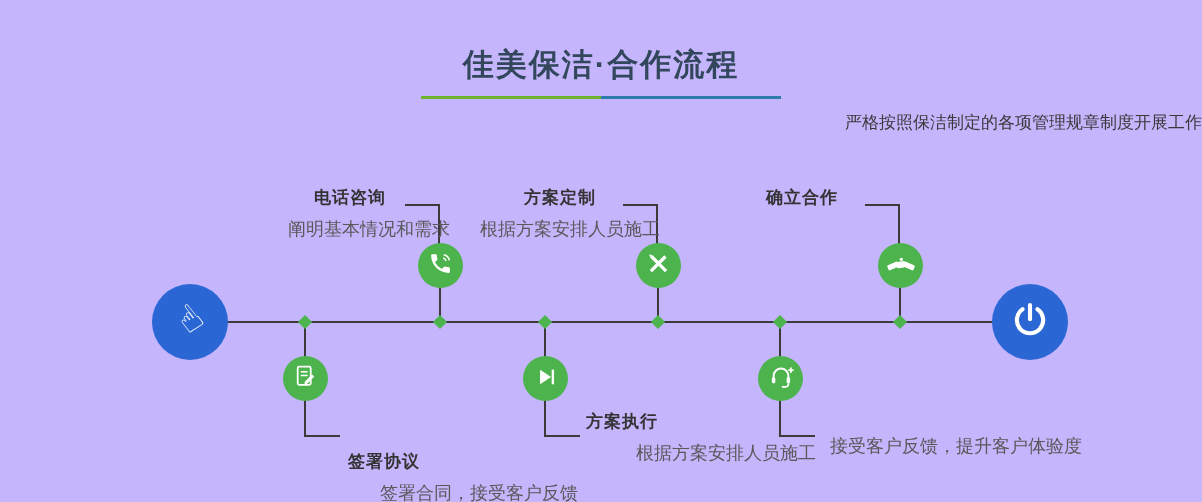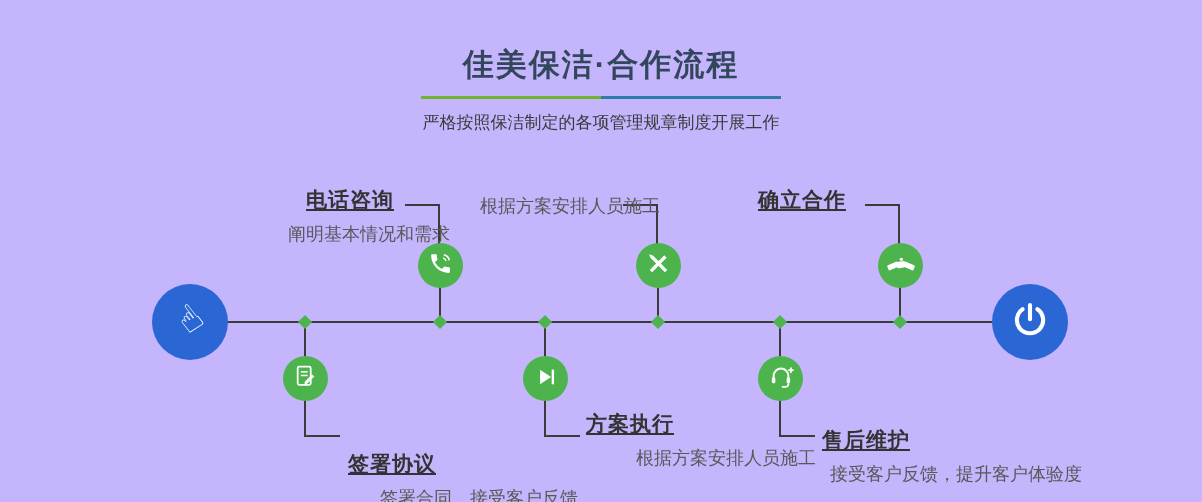--- a/index.html
+++ b/index.html
@@ -5,21 +5,21 @@
   * { margin:0; padding:0; box-sizing:border-box; }
   html,body { background:#ffffff; }
   body { font-family:"Liberation Sans","DejaVu Sans",sans-serif; }
   .canvas { position:relative; width:1202px; height:502px; background:#c4b5fd; overflow:hidden; }
 
   .title { position:absolute; top:44px; left:0; width:100%; text-align:center;
            font-size:31px; font-weight:bold; color:var(--title,#33475c); letter-spacing:2px; }
   .divider { position:absolute; top:96px; left:421px; width:360px; height:3px; display:flex; }
   .divider-green { width:50%; height:100%; background:var(--divider_green,#72b32d); }
   .divider-blue  { width:50%; height:100%; background:var(--divider_blue,#2f7cab); }
-  .subtitle { position:absolute; top:111px; left:0; width:100%; text-align:center;
+  .subtitle { position:absolute; top:111px; left:0; width:100%; text-align:right;
               font-size:17px; color:#3a3a3a; }
 
   .timeline { position:absolute; left:190px; top:321px; width:840px; height:2px;
               background:var(--line,#3b3b3b); }
   .vline { position:absolute; width:2px; background:var(--line,#3b3b3b); }
   .elbow-top { position:absolute; border-top:2px solid var(--line,#3b3b3b);
                border-right:2px solid var(--line,#3b3b3b); }
   .elbow-bottom { position:absolute; border-left:2px solid var(--line,#3b3b3b);
                   border-bottom:2px solid var(--line,#3b3b3b); }
   .diamond { position:absolute; width:10px; height:10px; background:var(--green,#4db44d);
@@ -27,21 +27,21 @@
 
   .big-circle { position:absolute; width:76px; height:76px; border-radius:50%;
                 background:var(--blue,#2a66d4); display:flex; align-items:center; justify-content:center; }
   .small-circle { position:absolute; width:45px; height:45px; border-radius:50%;
                   background:var(--green,#4db44d); display:flex; align-items:center; justify-content:center; }
   .hand-glyph { color:#ffffff; font-size:36px; line-height:1;
                 transform:rotate(-38deg); font-family:"DejaVu Sans",sans-serif; margin-top:-6px; }
 
   .step-label { position:absolute; text-align:center; }
   .step-label.left-align { text-align:left; }
-  .step-title { font-size:21px; font-weight:bold; color:#333333; letter-spacing:1px;text-decoration:underline; }
+  .step-title { font-size:17px; font-weight:bold; color:#333333; letter-spacing:1px; }
   .step-desc { font-size:18px; color:#595959; margin-top:8px;text-align:right; }
 </style>
 </head>
 <body>
 
 <div class="canvas">
 
   <h1 class="title">佳美保洁·合作流程</h1>
   <div class="divider">
     <span class="divider-green"></span>
@@ -147,32 +147,32 @@
         <rect x="18.7" y="4.9" width="5" height="1.6" fill="#fff"></rect>
       </svg>
     </span>
   </div>
 
   <div class="step-label" style="left:250px;top:186px;width:200px">
     <div class="step-title">电话咨询</div>
     <div class="step-desc">阐明基本情况和需求</div>
   </div>
   <div class="step-label" style="left:460px;top:186px;width:200px">
+    <div class="step-title">方案定制</div>
     <div class="step-desc">根据方案安排人员施工</div>
   </div>
   <div class="step-label" style="left:697px;top:186px;width:210px">
     <div class="step-title">确立合作</div>
   </div>
 
   <div class="step-label left-align" style="left:348px;top:450px;width:230px">
     <div class="step-title">签署协议</div>
     <div class="step-desc">签署合同，接受客户反馈</div>
   </div>
   <div class="step-label left-align" style="left:586px;top:410px;width:230px">
     <div class="step-title">方案执行</div>
     <div class="step-desc">根据方案安排人员施工</div>
   </div>
   <div class="step-label left-align" style="left:822px;top:426px;width:260px">
-    <div class="step-title">售后维护</div>
     <div class="step-desc">接受客户反馈，提升客户体验度</div>
   </div>
 
 </div>
 
 </body></html>

